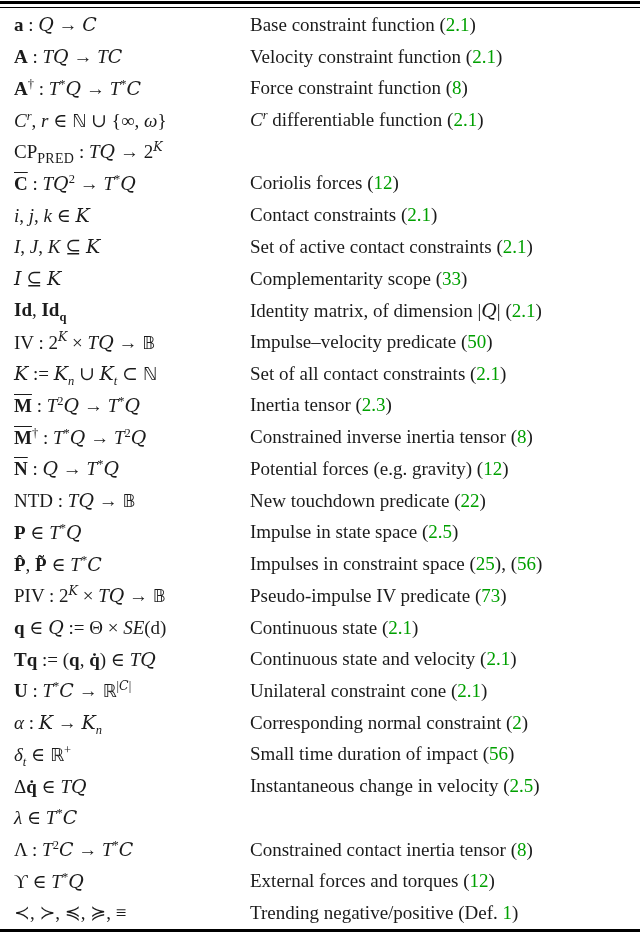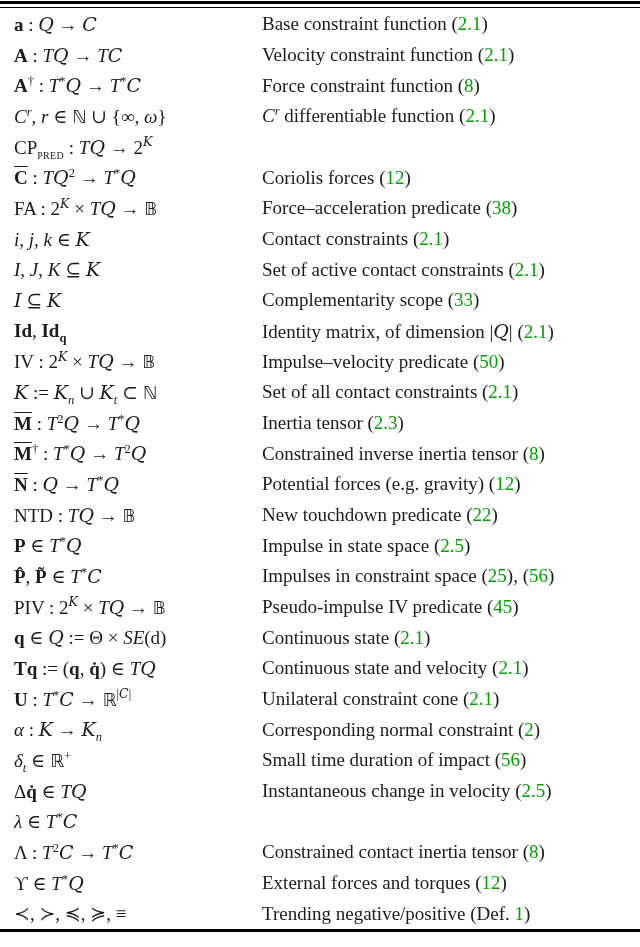--- a/index.html
+++ b/index.html
@@ -23,24 +23,24 @@
     padding-top:1px;
   }
   .row{
     flex:1;
     display:flex;
     align-items:center;
     font-size:19px;
     white-space:nowrap;
   }
   .sym{width:236px;padding-left:14px;flex:none;}
-  .desc{flex:1;margin-left:12px;}
+  .desc{flex:1;}
   sup{font-size:12.5px;line-height:0;vertical-align:super;}
   sub{font-size:12.5px;line-height:0;vertical-align:sub;}
-  sub.sc{font-size:10px;letter-spacing:0.3px;}
+  sub.sc{font-size:14px;letter-spacing:0.3px;}
   .cal{font-family:"DejaVu Serif",serif;font-style:italic;}
   .bb{font-family:"DejaVu Sans",sans-serif;font-size:0.94em;}
   .ovl{text-decoration:overline;}
   .ref{color:#00a000;}
   i{font-family:"Liberation Serif","DejaVu Serif",serif;}
 </style>
 </head>
 <body>
 
 <div class="page">
@@ -63,24 +63,20 @@
       <div class="row">
         <div class="sym"><i>C</i><sup><i>r</i></sup>, <i>r</i> ∈ <span class="bb">ℕ</span> ∪ {∞, <i>ω</i>}</div>
         <div class="desc"><i>C</i><sup><i>r</i></sup> differentiable function (<span class="ref">2.1</span>)</div>
       </div>
       <div class="row">
         <div class="sym">CP<sub class="sc">PRED</sub> : <i>T</i><span class="cal">Q</span> → 2<sup><span class="cal">K</span></sup></div>
       </div>
       <div class="row">
         <div class="sym"><b class="ovl">C</b> : <i>T</i><span class="cal">Q</span><sup>2</sup> → <i>T</i><sup>*</sup><span class="cal">Q</span></div>
         <div class="desc">Coriolis forces (<span class="ref">12</span>)</div>
-      </div>
-      <div class="row">
-        <div class="sym">FA : 2<sup><span class="cal">K</span></sup> × <i>T</i><span class="cal">Q</span> → <span class="bb">𝔹</span></div>
-        <div class="desc">Force–acceleration predicate (<span class="ref">38</span>)</div>
       </div>
       <div class="row">
         <div class="sym"><i>i</i>, <i>j</i>, <i>k</i> ∈ <span class="cal">K</span></div>
         <div class="desc">Contact constraints (<span class="ref">2.1</span>)</div>
       </div>
       <div class="row">
         <div class="sym"><i>I</i>, <i>J</i>, <i>K</i> ⊆ <span class="cal">K</span></div>
         <div class="desc">Set of active contact constraints (<span class="ref">2.1</span>)</div>
       </div>
       <div class="row">
@@ -118,21 +114,21 @@
       <div class="row">
         <div class="sym"><b>P</b> ∈ <i>T</i><sup>*</sup><span class="cal">Q</span></div>
         <div class="desc">Impulse in state space (<span class="ref">2.5</span>)</div>
       </div>
       <div class="row">
         <div class="sym"><b>P̂</b>, <b>P̃</b> ∈ <i>T</i><sup>*</sup><span class="cal">C</span></div>
         <div class="desc">Impulses in constraint space (<span class="ref">25</span>), (<span class="ref">56</span>)</div>
       </div>
       <div class="row">
         <div class="sym">PIV : 2<sup><span class="cal">K</span></sup> × <i>T</i><span class="cal">Q</span> → <span class="bb">𝔹</span></div>
-        <div class="desc">Pseudo-impulse IV predicate (<span class="ref">45</span>)</div>
+        <div class="desc">Pseudo-impulse IV predicate (<span class="ref">73</span>)</div>
       </div>
       <div class="row">
         <div class="sym"><b>q</b> ∈ <span class="cal">Q</span> := Θ × <i>SE</i>(d)</div>
         <div class="desc">Continuous state (<span class="ref">2.1</span>)</div>
       </div>
       <div class="row">
         <div class="sym"><b>Tq</b> := (<b>q</b>, <b>q̇</b>) ∈ <i>T</i><span class="cal">Q</span></div>
         <div class="desc">Continuous state and velocity (<span class="ref">2.1</span>)</div>
       </div>
       <div class="row">

